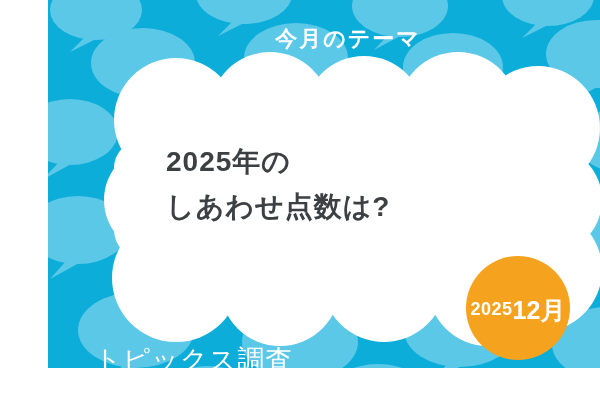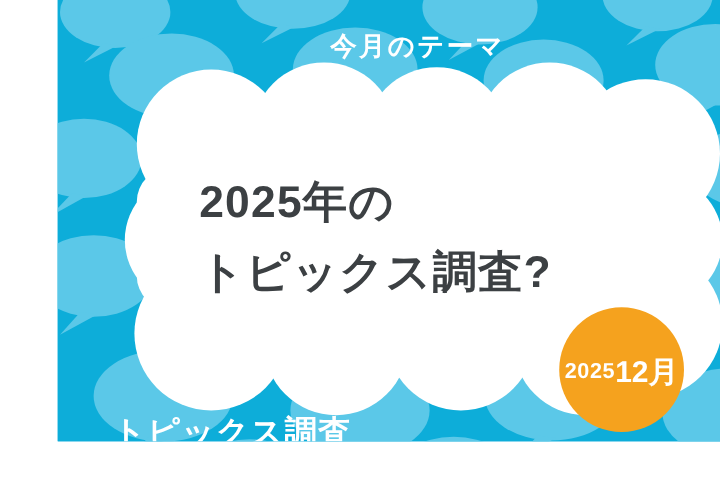--- a/index.html
+++ b/index.html
@@ -53,21 +53,21 @@
     z-index: 6;
   }
 
   
   .headline {
     position: absolute;
     left: 118px;
     top: 142px;
     z-index: 6;
     color: #3c4043;
-    font-size: 37px;
+    font-size: 28px;
     font-weight: 700;
     line-height: 1.45;
     letter-spacing: 1px;
     white-space: nowrap;
   }
   .headline-line {
     display: block;
   }
   .headline-line + .headline-line {
     margin-top: 4px;
@@ -105,21 +105,21 @@
     letter-spacing: 0px;
   }
 
   
   .footer-label {
     position: absolute;
     left: 46px;
     top: 344px;
     color: #ffffff;
     font-size: 27px;
-    font-weight: 700;
+    font-weight: 400;
     letter-spacing: 1px;
     line-height: 1.2;
     white-space: nowrap;
     z-index: 6;
   }
 </style>
 </head>
 <body>
 
 <div class="banner">
@@ -229,21 +229,21 @@
 
       <rect x="100" y="104" width="400" height="190" rx="30"></rect>
       <rect x="66" y="140" width="470" height="118" rx="28"></rect>
     </g>
   </svg>
 
   <div class="header-title">今月のテーマ</div>
 
   <div class="headline">
     <span class="headline-line">2025年の</span>
-    <span class="headline-line">トピックス調査?</span>
+    <span class="headline-line">しあわせ点数は?</span>
   </div>
 
   <div class="month-badge">
     <span class="badge-year">2025</span>
     <span class="badge-month">12月</span>
   </div>
 
   <div class="footer-label">トピックス調査</div>
 
 </div>

